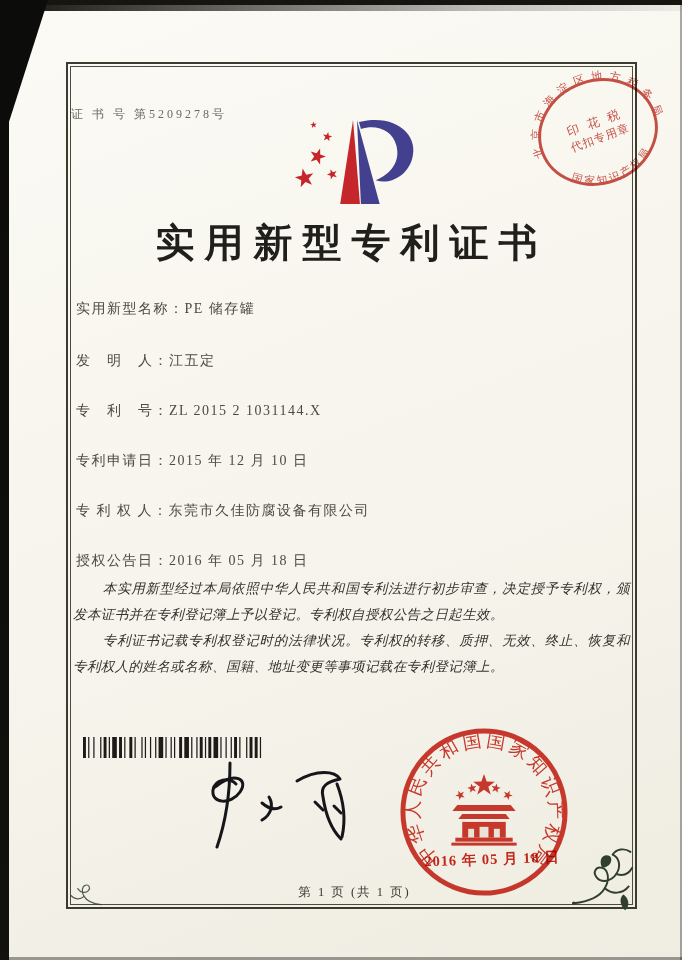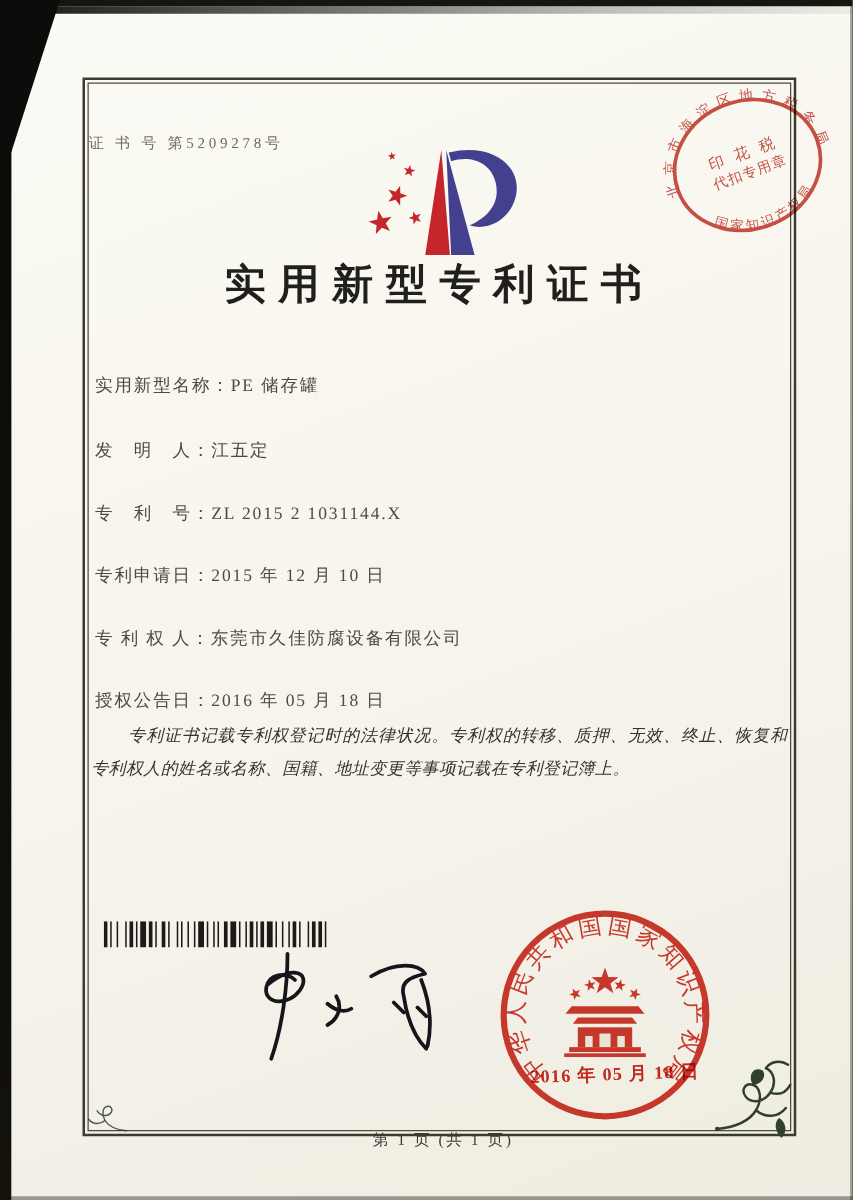--- a/index.html
+++ b/index.html
@@ -22,22 +22,22 @@
   
   .frame{position:absolute;left:57px;top:57px;right:45px;bottom:51px;border:2px solid #3c3b30;}
   .frame-inner{position:absolute;inset:2px;border:1px solid #4c4b3d;}
 
   .cert-no{position:absolute;left:62px;top:101px;font-size:12px;letter-spacing:3px;color:#6e6a5f;}
 
   .logo{position:absolute;left:272px;top:108px;width:148px;height:94px;}
 
   .tax-stamp{position:absolute;left:520px;top:58px;width:138px;height:138px;transform:rotate(-20deg);opacity:.88;mix-blend-mode:multiply;}
 
-  .title{position:absolute;left:57px;right:45px;top:200px;text-align:center;
-    font-size:33px;font-weight:bold;letter-spacing:10px;color:#201f1b;}
+  .title{position:absolute;left:57px;right:45px;top:211px;text-align:center;
+    font-size:39px;font-weight:bold;letter-spacing:10px;color:#201f1b;}
 
   .fields{position:absolute;left:67px;top:288px;width:540px;}
   .field-row{position:absolute;left:0;font-size:14px;letter-spacing:1.5px;color:#4e4a41;white-space:nowrap;}
   .field-row:nth-child(1){top:7px;}
   .field-row:nth-child(2){top:59px;}
   .field-row:nth-child(3){top:109px;}
   .field-row:nth-child(4){top:159px;}
   .field-row:nth-child(5){top:209px;text-align:center;}
   .field-row:nth-child(6){top:259px;}
 
@@ -52,21 +52,21 @@
   .sign-title{font-size:15px;letter-spacing:5px;font-weight:600;}
   .sign-name{font-size:15px;letter-spacing:4px;font-weight:600;margin-top:11px;}
 
   .signature{position:absolute;left:168px;top:752px;width:192px;height:98px;}
   .signature path{stroke:#15151a;stroke-width:3;fill:none;stroke-linecap:round;stroke-linejoin:round;}
 
   .official-seal{position:absolute;left:388px;top:720px;width:174px;height:174px;mix-blend-mode:multiply;}
   .seal-date{position:absolute;left:398px;top:845px;width:170px;text-align:center;
     font-size:14.5px;font-weight:bold;letter-spacing:1px;transform:rotate(-2deg);mix-blend-mode:multiply;}
 
-  .footer{position:absolute;left:57px;right:39px;top:879px;text-align:center;font-size:12.5px;letter-spacing:2px;color:#3a392f;margin-top:20px;}
+  .footer{position:absolute;left:57px;right:39px;top:879px;text-align:center;font-size:12.5px;letter-spacing:2px;color:#3a392f;}
 
   .ornament{position:absolute;}
   .ornament svg{display:block;}
   .ornament-br{right:48px;bottom:40px;width:62px;height:76px;}
   .ornament-bl{left:59px;bottom:46px;width:34px;height:42px;transform:scaleX(-1);opacity:.85;}
 </style>
 </head>
 <body>
 
 <div class="page">
@@ -136,20 +136,21 @@
     </div>
     <div class="field-row">
       <span>专 利 权 人：</span><span>东莞市久佳防腐设备有限公司</span>
     </div>
     <div class="field-row">
       <span>授权公告日：</span><span>2016 年 05 月 18 日</span>
     </div>
   </div>
 
   <div class="paragraphs">
+    <p>本实用新型经过本局依照中华人民共和国专利法进行初步审查，决定授予专利权，颁发本证书并在专利登记簿上予以登记。专利权自授权公告之日起生效。</p>
     <p>专利证书记载专利权登记时的法律状况。专利权的转移、质押、无效、终止、恢复和专利权人的姓名或名称、国籍、地址变更等事项记载在专利登记簿上。</p>
   </div>
 
   <div class="barcode">
     <svg preserveAspectRatio="none">
         <rect x="0.00" y="0" width="2.93" height="21"></rect>
         <rect x="5.15" y="0" width="1.22" height="21"></rect>
         <rect x="10.30" y="0" width="1.22" height="21"></rect>
         <rect x="17.17" y="0" width="1.22" height="21"></rect>
         <rect x="20.60" y="0" width="2.93" height="21"></rect>

